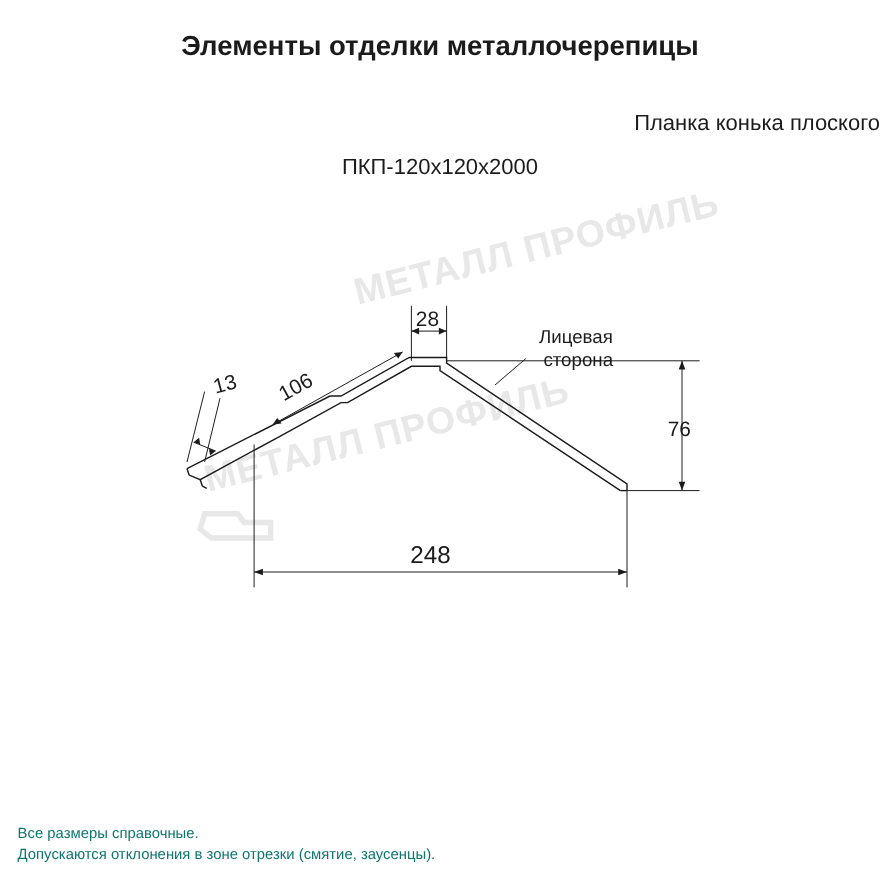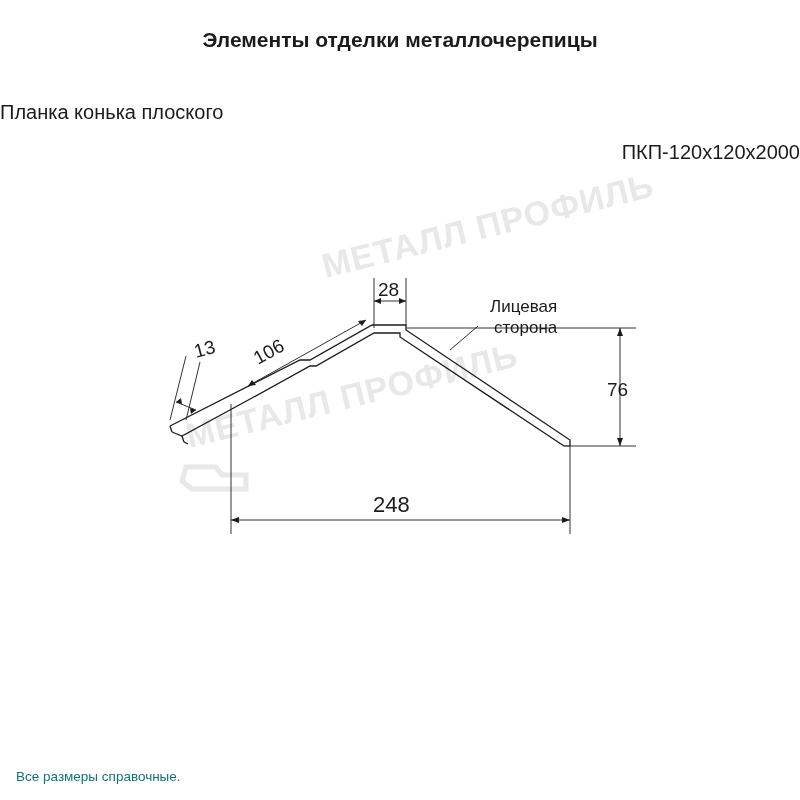--- a/index.html
+++ b/index.html
@@ -15,40 +15,40 @@
     font-family: "Liberation Sans", sans-serif;
     color: #000000;
     overflow: hidden;
   }
   .title-main {
     position: absolute;
     top: 28px;
     left: 0;
     width: 800px;
     text-align: center;
-    font-size: 21px;
+    font-size: 25px;
     font-weight: bold;
     letter-spacing: 0px;
     color: #1b1b1b;
   }
   .title-sub {
     position: absolute;
     top: 101px;
     left: 0;
     width: 800px;
-    text-align: left;
+    text-align: right;
     font-size: 20px;
     color: #1b1b1b;
   }
   .title-code {
     position: absolute;
     top: 141px;
     left: 0;
     width: 800px;
-    text-align: right;
+    text-align: center;
     font-size: 20px;
     color: #1b1b1b;
   }
   .drawing {
     position: absolute;
     top: 170px;
     left: 0;
     width: 800px;
     height: 420px;
   }
@@ -171,15 +171,16 @@
 
     <g stroke="#1b1b1b" stroke-width="0.9" fill="none">
       <path d="M450 180 L478 156"></path>
     </g>
     <text x="490" y="142" font-size="17">Лицевая</text>
     <text x="494" y="163" font-size="17">сторона</text>
   </svg>
 
   <div class="notes">
     <div>Все размеры справочные.</div>
+    <div>Допускаются отклонения в зоне отрезки (смятие, заусенцы).</div>
   </div>
 
 </div>
 
 </body></html>

